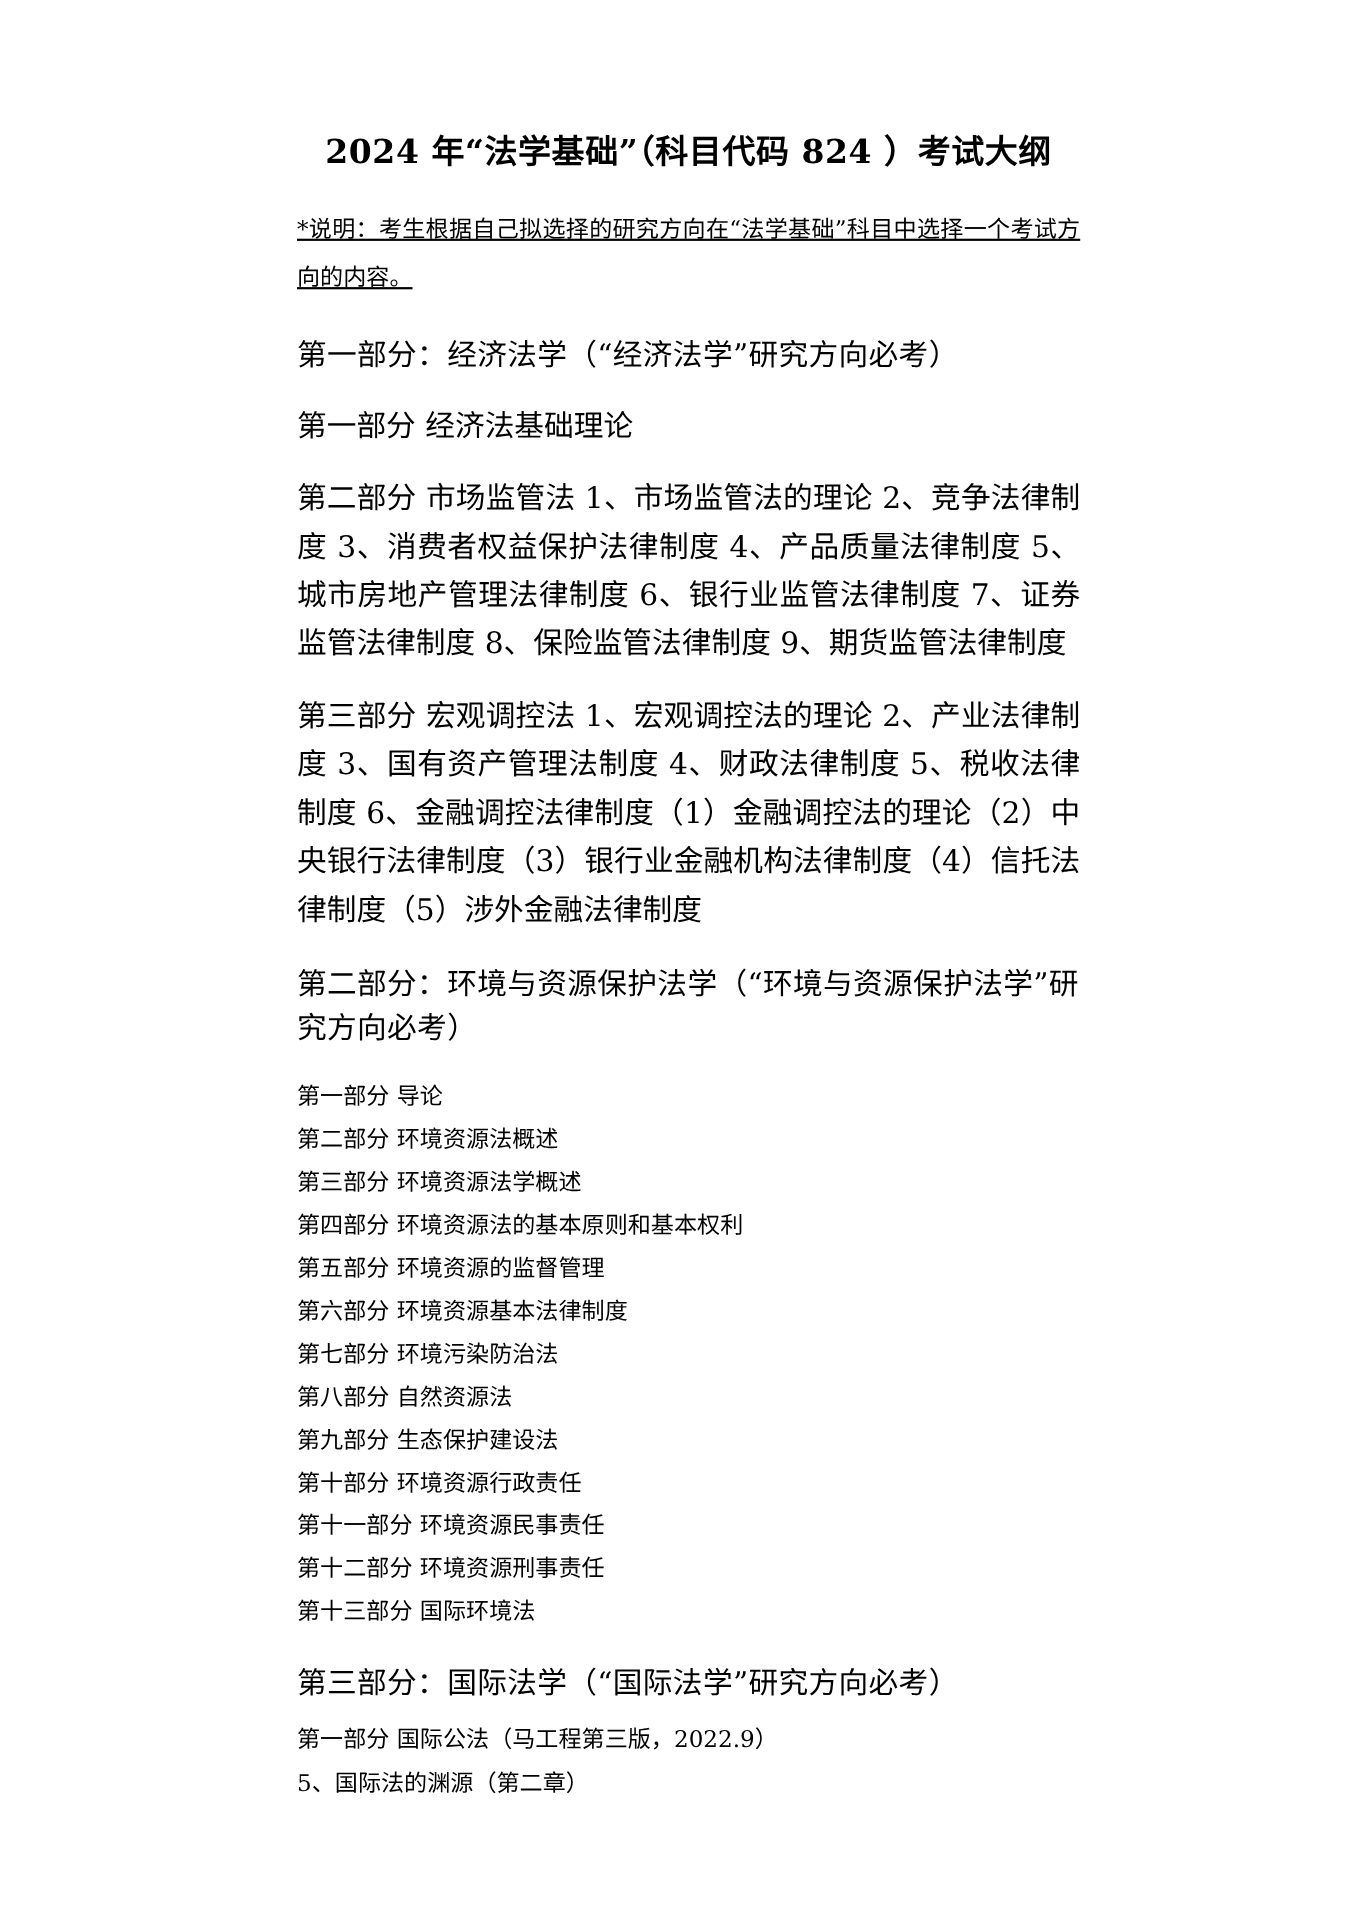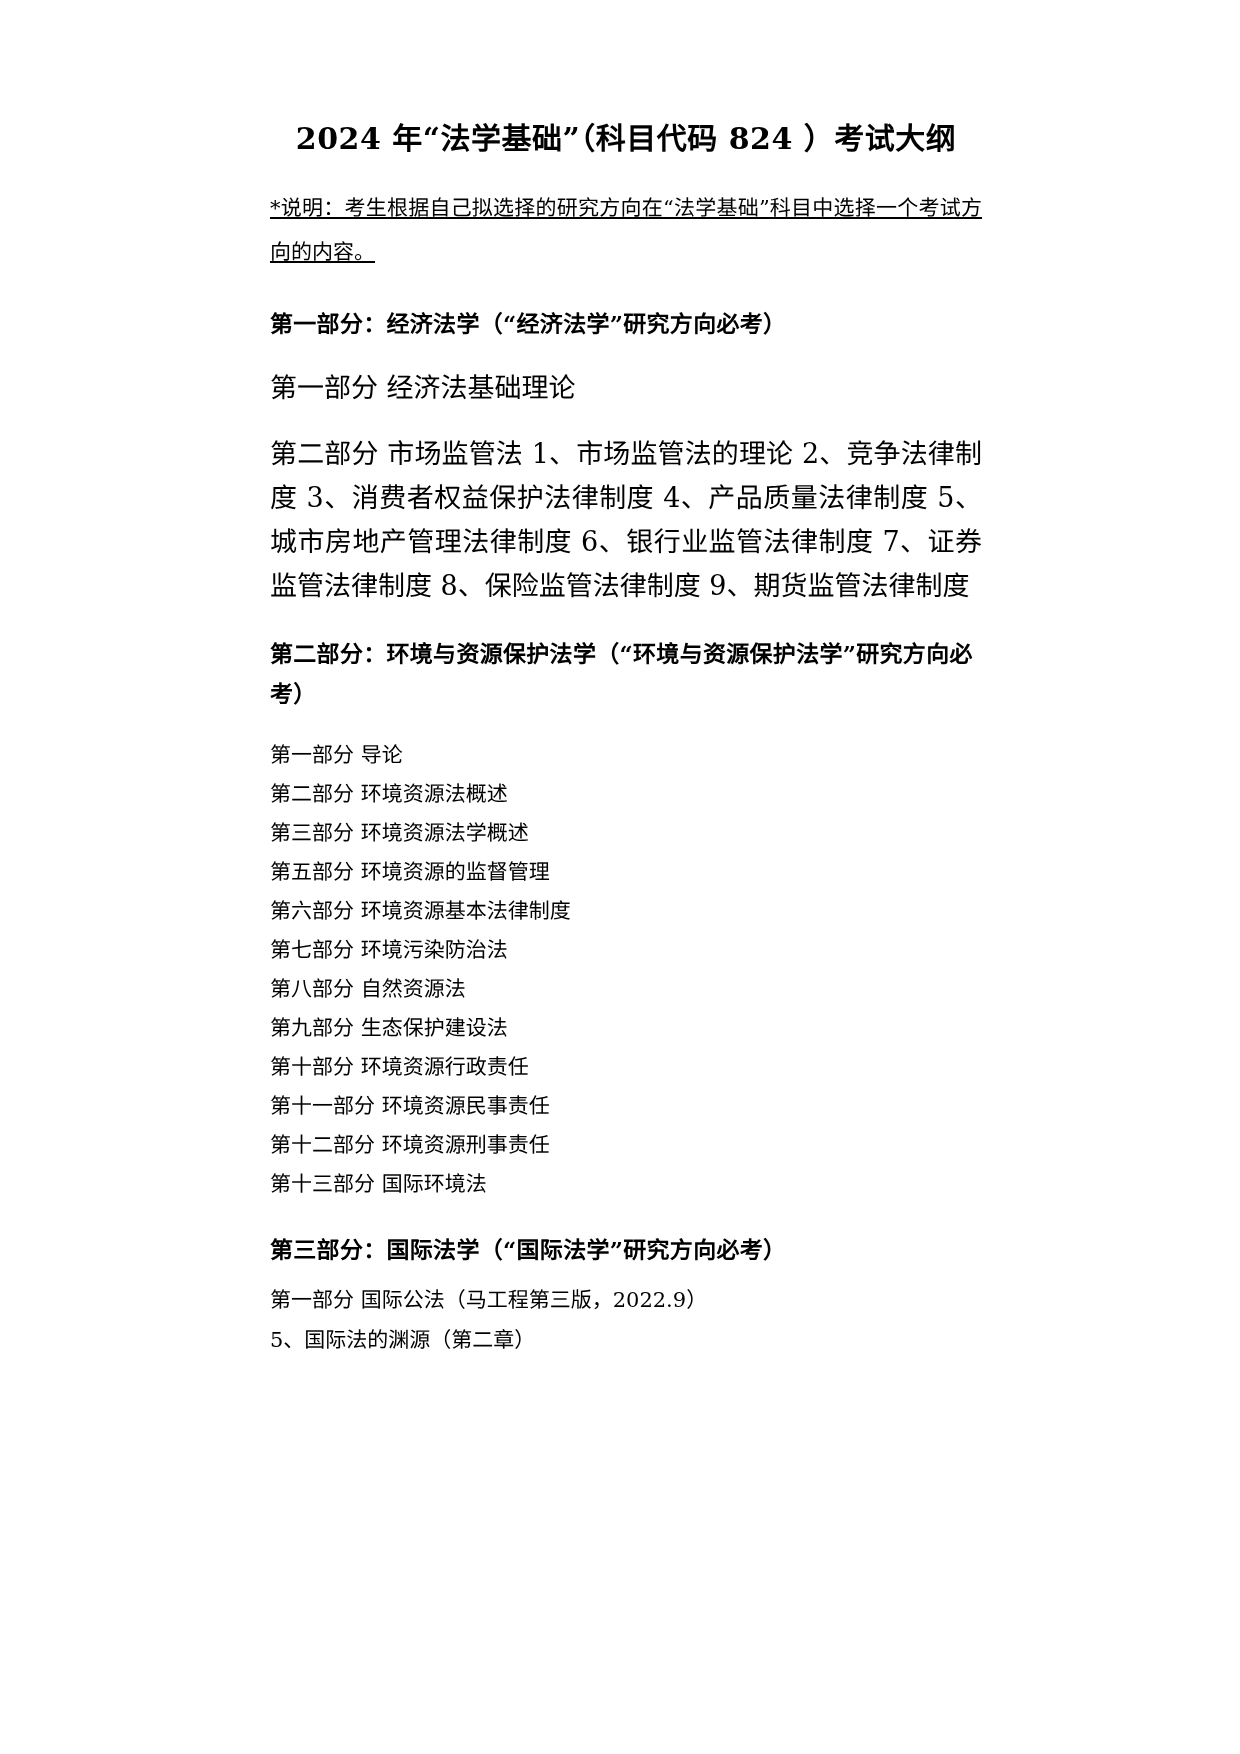--- a/index.html
+++ b/index.html
@@ -36,22 +36,22 @@
     line-height: 44px;
     margin: 0 0 30px 0;
     text-align: justify;
     text-justify: inter-ideograph;
   }
   .note .note-line {
     display: block;
     text-decoration: underline;
   }
   .section-heading {
-    font-size: 23px;
-    font-weight: bold;
+    font-size: 27px;
+    font-weight: normal;
     line-height: 40px;
     margin: 26px 0 22px 0;
     letter-spacing: 0.3px;
   }
   .body-para {
     font-size: 27px;
     line-height: 44px;
     margin: 0 0 22px 0;
     text-align: justify;
     text-justify: inter-ideograph;
@@ -83,27 +83,29 @@
   <p class="note">
     <span class="note-line">*说明：考生根据自己拟选择的研究方向在“法学基础”科目中选择一个考试方向的内容。</span>
   </p>
 
   <h2 class="section-heading">第一部分：经济法学（“经济法学”研究方向必考）</h2>
 
   <p class="body-para">第一部分 经济法基础理论</p>
 
   <p class="body-para">第二部分 市场监管法 1、市场监管法的理论 2、竞争法律制度 3、消费者权益保护法律制度 4、产品质量法律制度 5、城市房地产管理法律制度 6、银行业监管法律制度 7、证券监管法律制度 8、保险监管法律制度 9、期货监管法律制度</p>
 
+  <p class="body-para">第三部分 宏观调控法 1、宏观调控法的理论 2、产业法律制度 3、国有资产管理法制度 4、财政法律制度 5、税收法律制度 6、金融调控法律制度（1）金融调控法的理论（2）中央银行法律制度（3）银行业金融机构法律制度（4）信托法律制度（5）涉外金融法律制度</p>
 
   <h2 class="section-heading">第二部分：环境与资源保护法学（“环境与资源保护法学”研究方向必考）</h2>
 
   <div class="list-block">
     <p class="list-line">第一部分  导论</p>
     <p class="list-line">第二部分  环境资源法概述</p>
     <p class="list-line">第三部分   环境资源法学概述</p>
+    <p class="list-line">第四部分  环境资源法的基本原则和基本权利</p>
     <p class="list-line">第五部分  环境资源的监督管理</p>
     <p class="list-line">第六部分  环境资源基本法律制度</p>
     <p class="list-line">第七部分  环境污染防治法</p>
     <p class="list-line">第八部分  自然资源法</p>
     <p class="list-line">第九部分  生态保护建设法</p>
     <p class="list-line">第十部分  环境资源行政责任</p>
     <p class="list-line">第十一部分  环境资源民事责任</p>
     <p class="list-line">第十二部分  环境资源刑事责任</p>
     <p class="list-line">第十三部分  国际环境法</p>
   </div>

